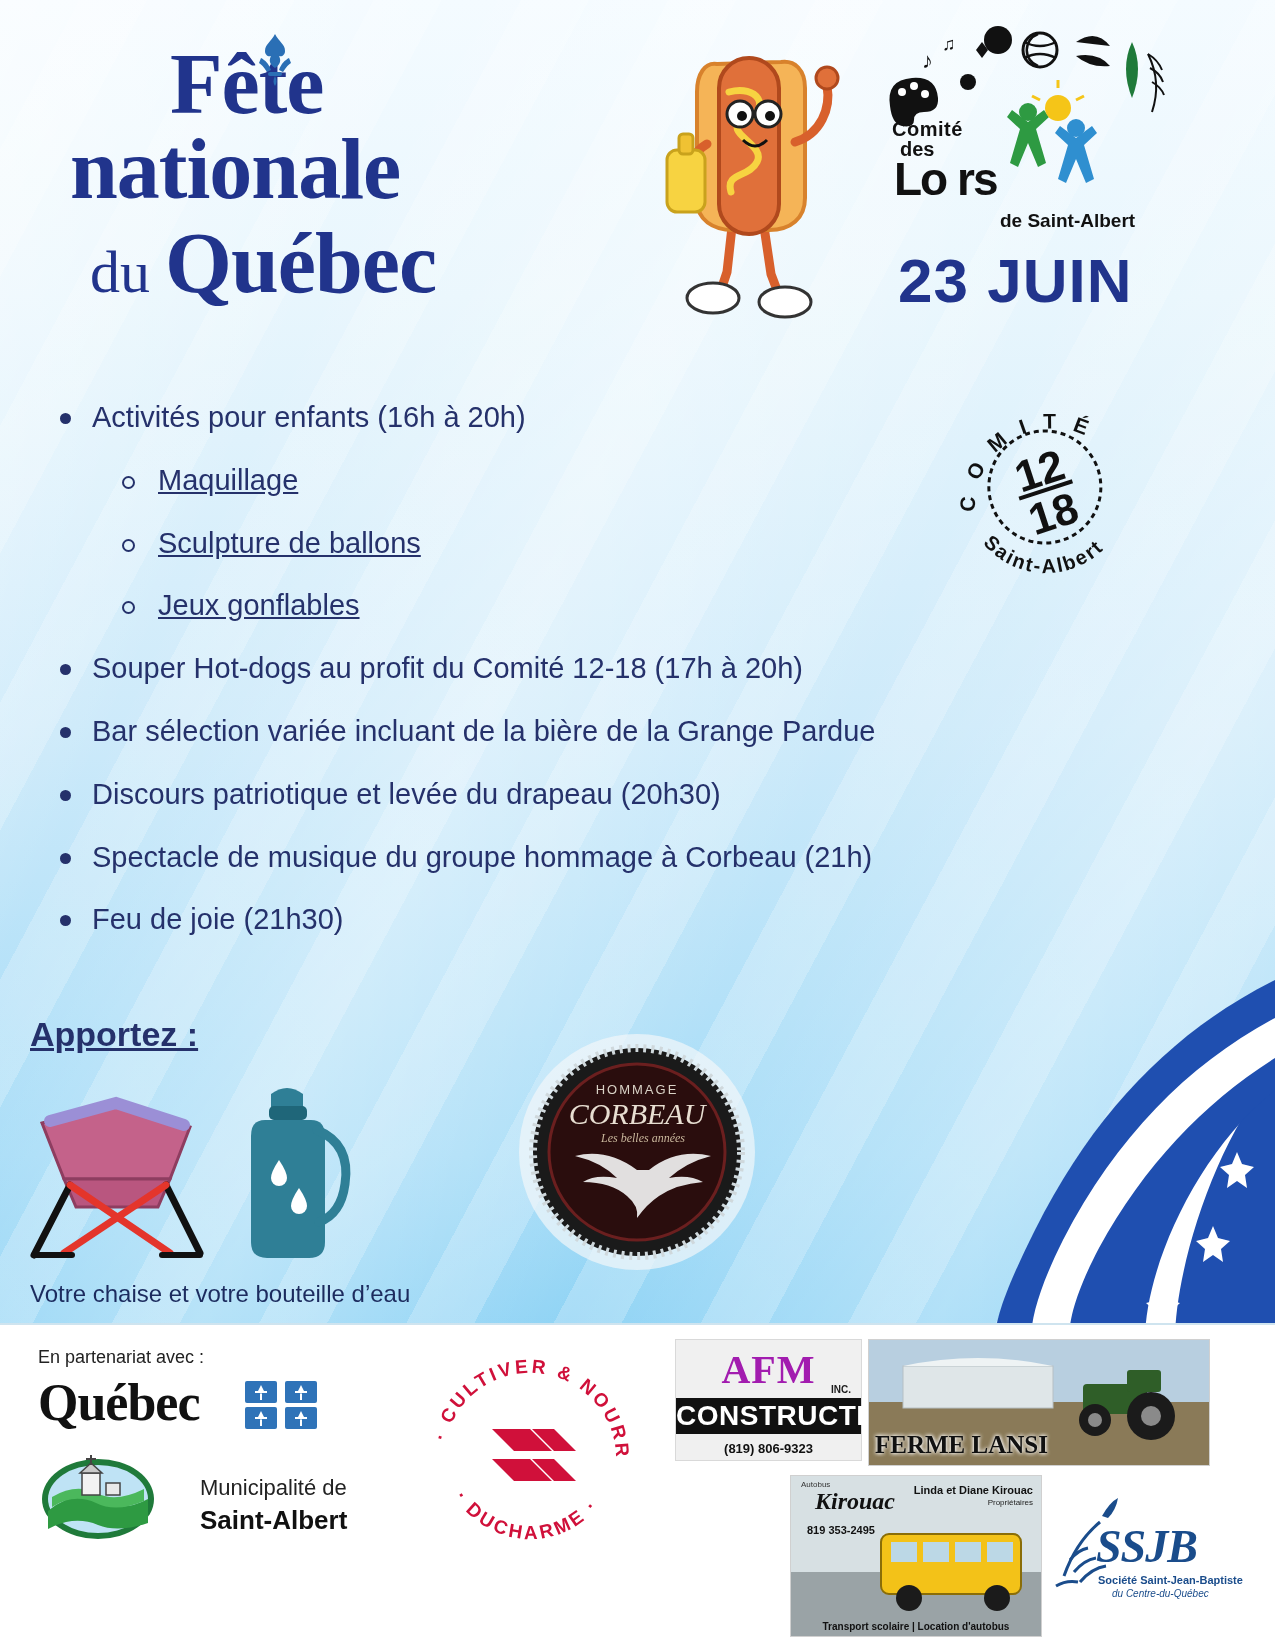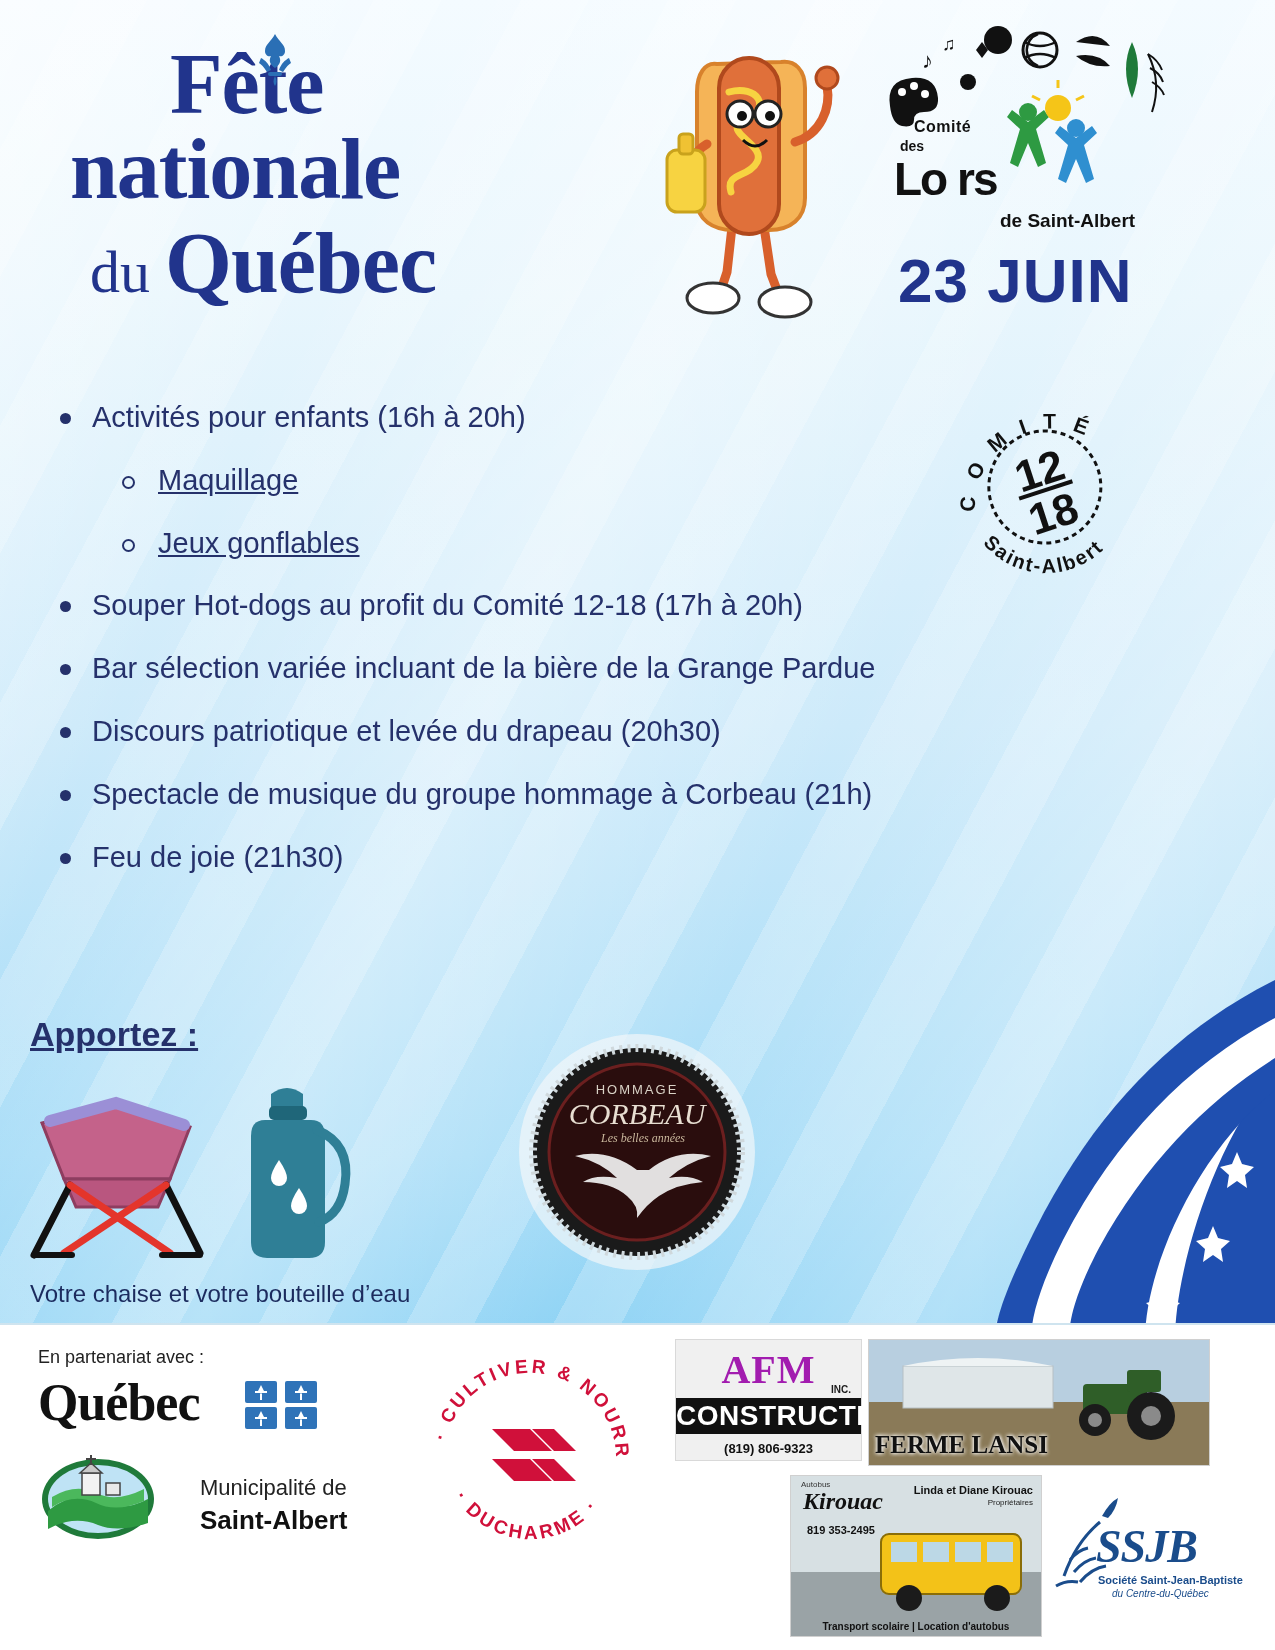--- a/index.html
+++ b/index.html
@@ -99,32 +99,32 @@
   
   .loisirs-logo {
     position: absolute;
     left: 880px;
     top: 20px;
     width: 300px;
     height: 215px;
   }
   .loisirs-word1 {
     position: absolute;
-    left: 34px; top: 98px;
+    left: 12px; top: 98px;
     font-family: "Liberation Sans", sans-serif;
-    font-size: 16px;
+    font-size: 20px;
     font-weight: bold;
     color: #111;
     letter-spacing: 0.5px;
   }
   .loisirs-word2 {
     position: absolute;
     left: 20px; top: 118px;
     font-family: "Liberation Sans", sans-serif;
-    font-size: 14px;
+    font-size: 20px;
     font-weight: bold;
     color: #111;
     text-align: right;
   }
   .loisirs-big {
     position: absolute;
     left: 14px; top: 132px;
     font-family: "Liberation Sans", sans-serif;
     font-size: 46px;
     font-weight: bold;
@@ -370,21 +370,21 @@
   .kirouac {
     position: absolute;
     left: 790px; top: 150px;
     width: 250px; height: 160px;
     background: linear-gradient(#dfe7ea 0%, #cdd7da 60%, #9aa3a6 100%);
     border: 1px solid #d0d0d0;
     overflow: hidden;
   }
   .kir-title {
     position: absolute;
-    left: 12px; top: 12px;
+    left: 24px; top: 12px;
     font-family: "Liberation Serif", serif;
     font-size: 24px;
     font-weight: bold;
     font-style: italic;
     color: #111;
   }
   .kir-small {
     position: absolute;
     left: 10px; top: 4px;
     font-size: 8px;
@@ -565,20 +565,21 @@
       <textPath href="#arcBot" startOffset="14%">Saint-Albert</textPath>
     </text>
     <text x="100" y="95" text-anchor="middle" font-size="44" font-weight="bold" fill="#111">12</text>
     <line x1="72" y1="100" x2="128" y2="100" stroke="#111" stroke-width="4"></line>
     <text x="100" y="140" text-anchor="middle" font-size="44" font-weight="bold" fill="#111">18</text>
   </svg>
 
   <div class="list">
     <div class="li">Activités pour enfants (16h à 20h)</div>
     <div class="sub">Maquillage</div>
+    <div class="sub">Sculpture de ballons</div>
     <div class="sub">Jeux gonflables</div>
     <div class="li">Souper Hot-dogs au profit du Comité 12-18 (17h à 20h)</div>
     <div class="li">Bar sélection variée incluant de la bière de la Grange Pardue</div>
     <div class="li">Discours patriotique et levée du drapeau (20h30)</div>
     <div class="li">Spectacle de musique du groupe hommage à Corbeau (21h)</div>
     <div class="li"> Feu de joie (21h30)</div>
   </div>
 
   <div class="apportez">Apportez :</div>
 

